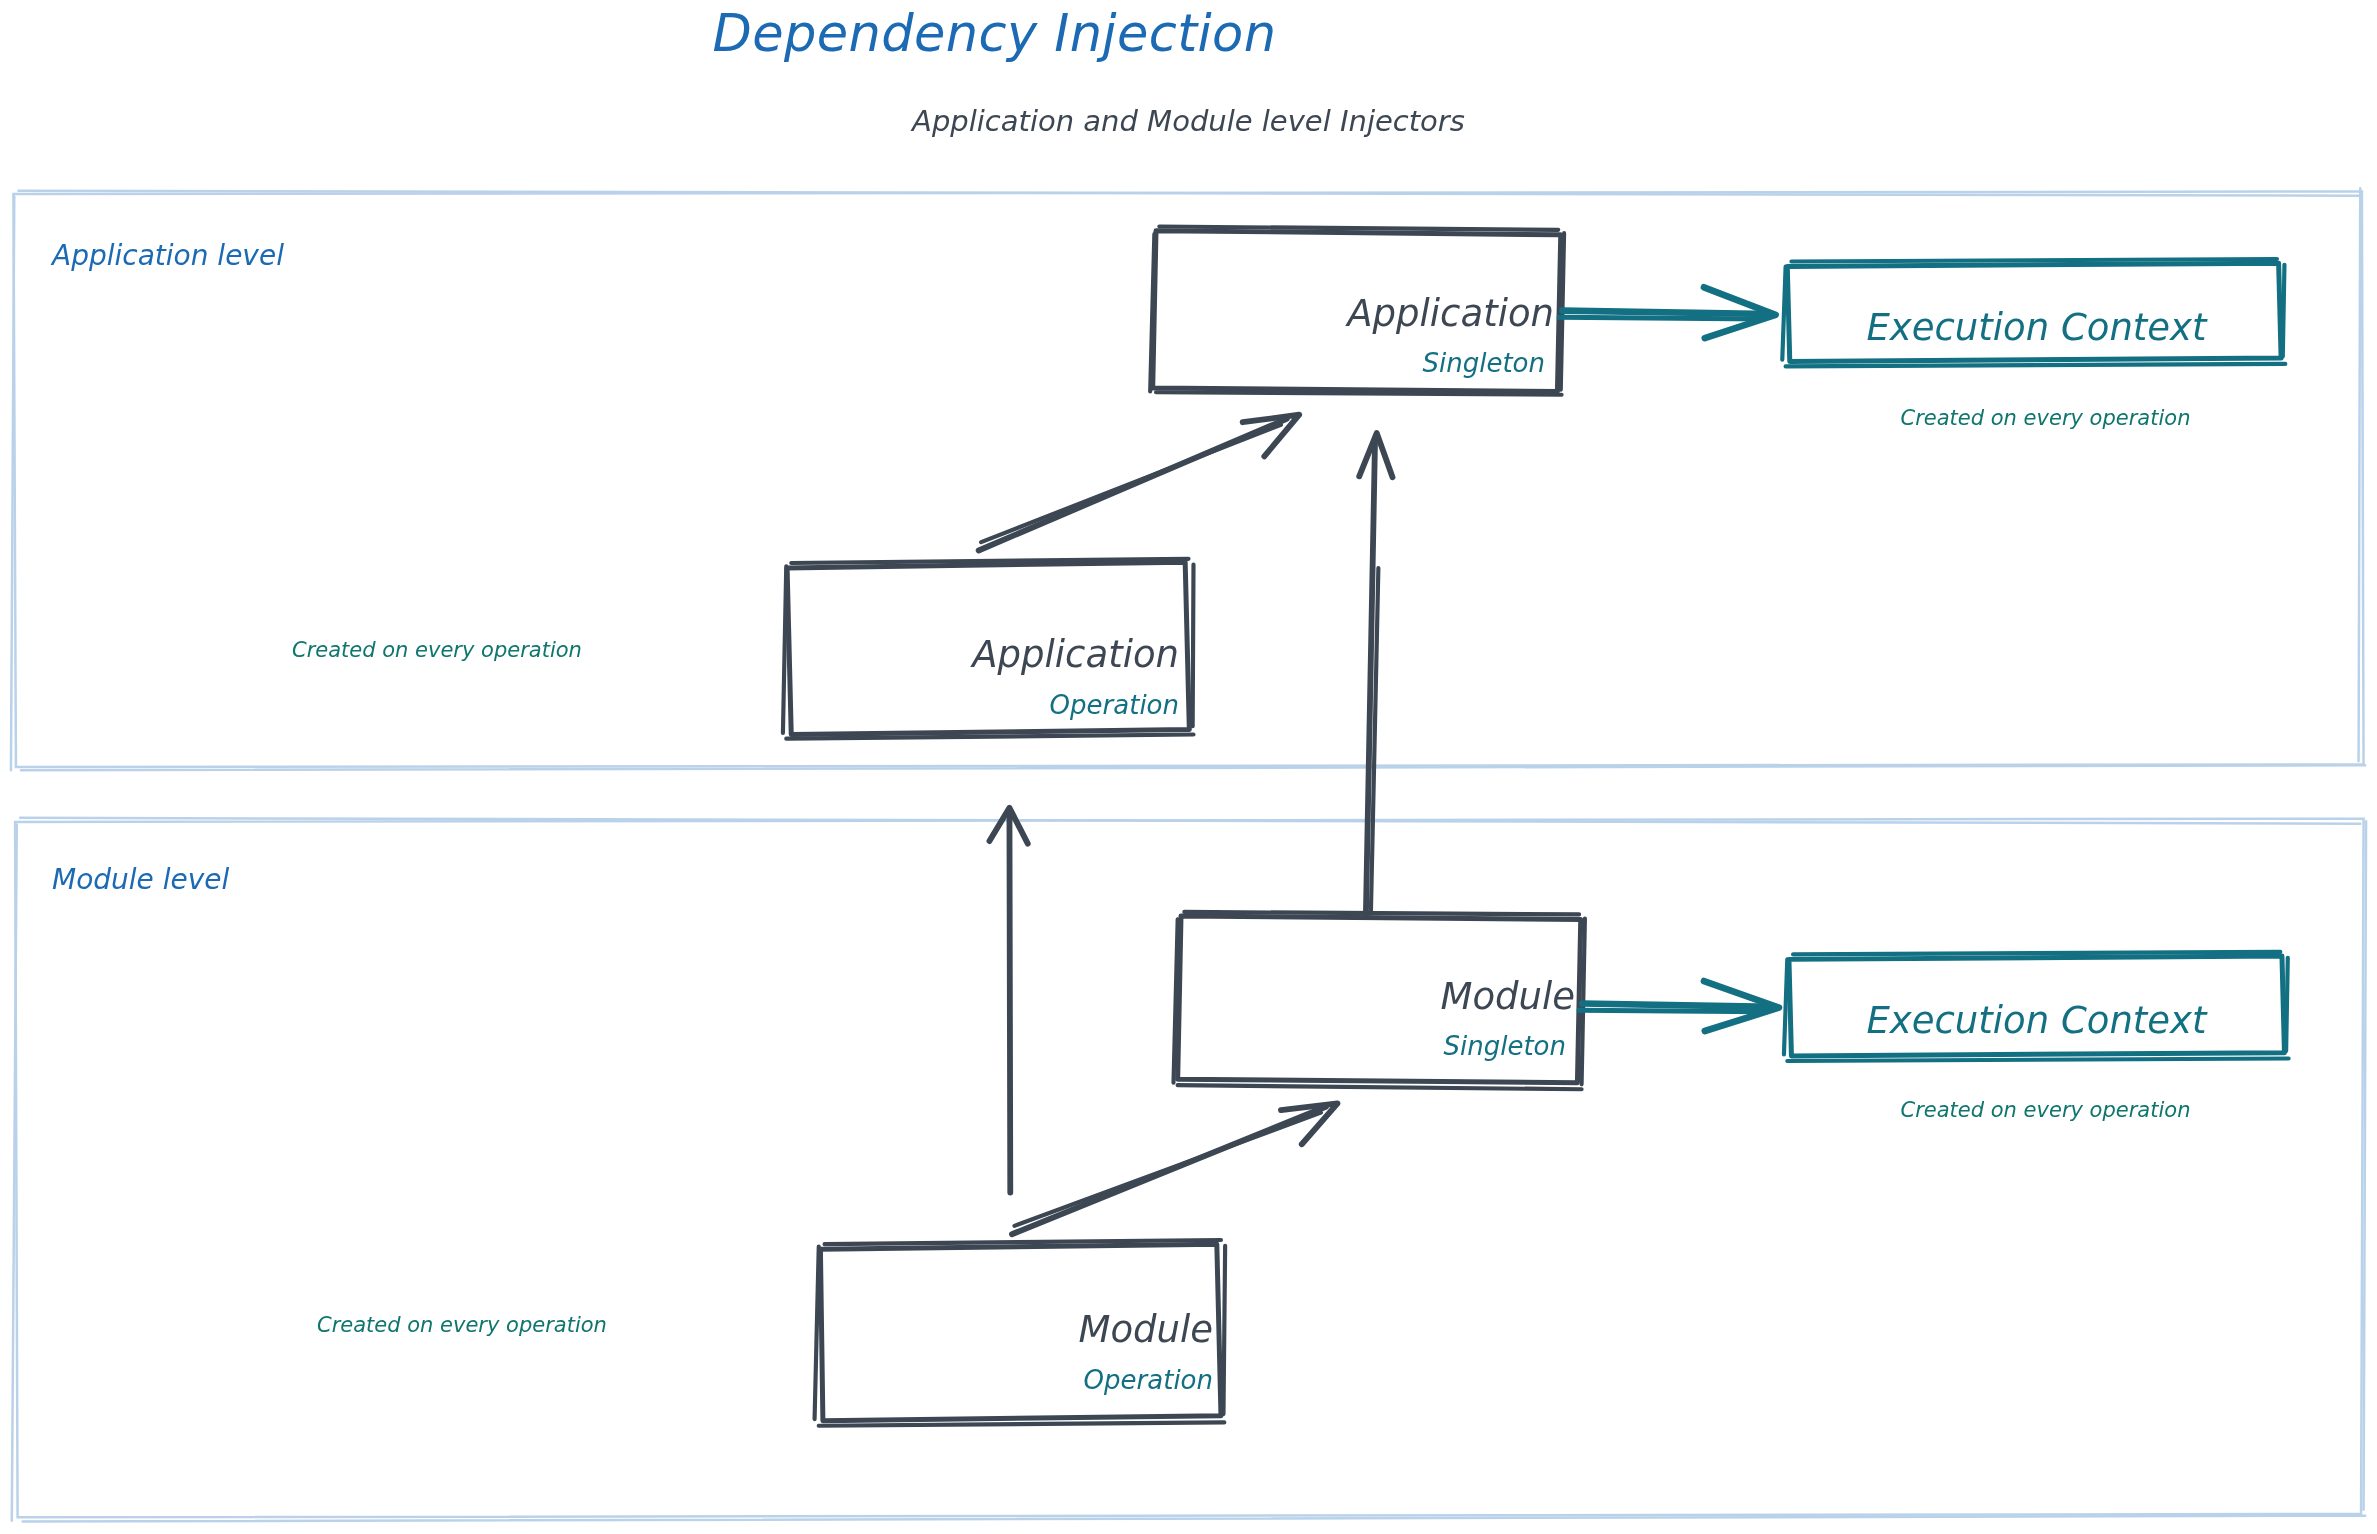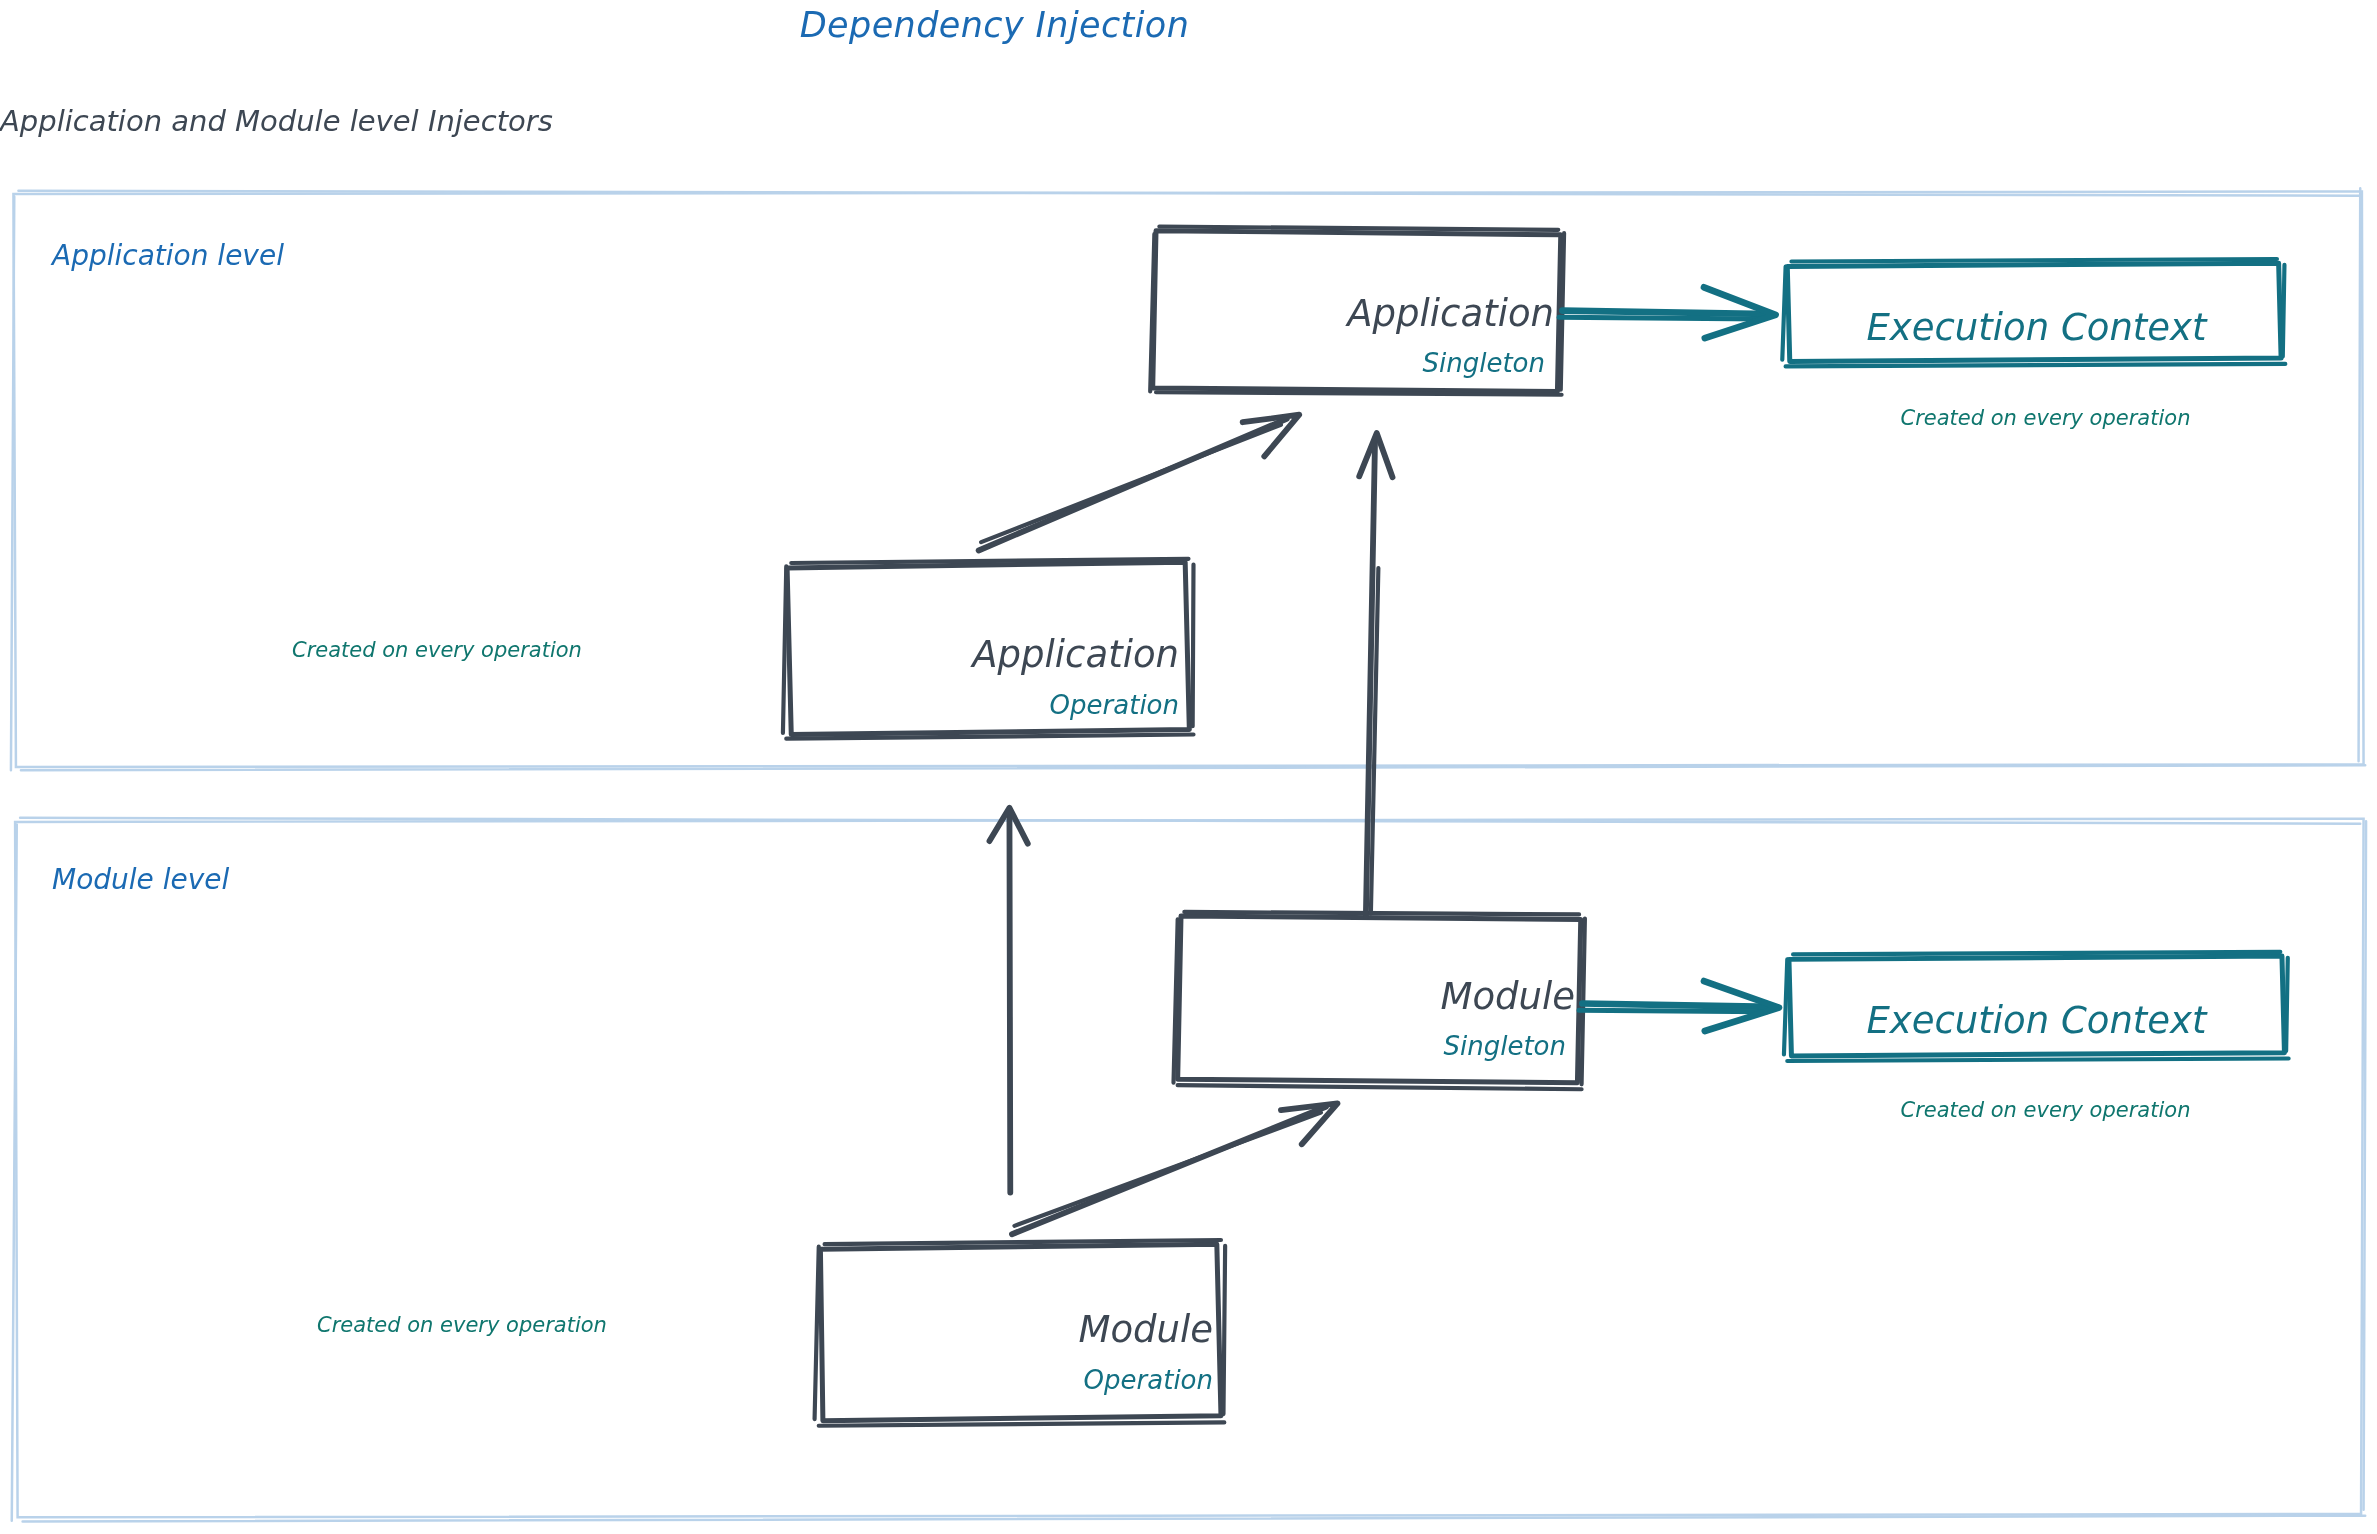--- a/index.html
+++ b/index.html
@@ -28,30 +28,31 @@
     position: absolute;
     white-space: nowrap;
     line-height: 1;
   }
 
   #title {
     left: 0;
     top: 8.3px;
     width: 1989px;
     text-align: center;
-    font-size: 35px;
+    font-size: 51px;
     color: #1b6ab3;
     letter-spacing: 0.4px;
     font-style: italic;
     font-weight: 500;
   }
   #subtitle {
     left: 0;
     top: 107px;
     width: 2377px;
+    text-align: center;
     font-size: 29px;
     color: #3d4753;
     font-style: italic;
   }
 
   .group-label {
     font-size: 28px;
     color: #1b6ab3;
     font-style: italic;
     font-weight: 500;

